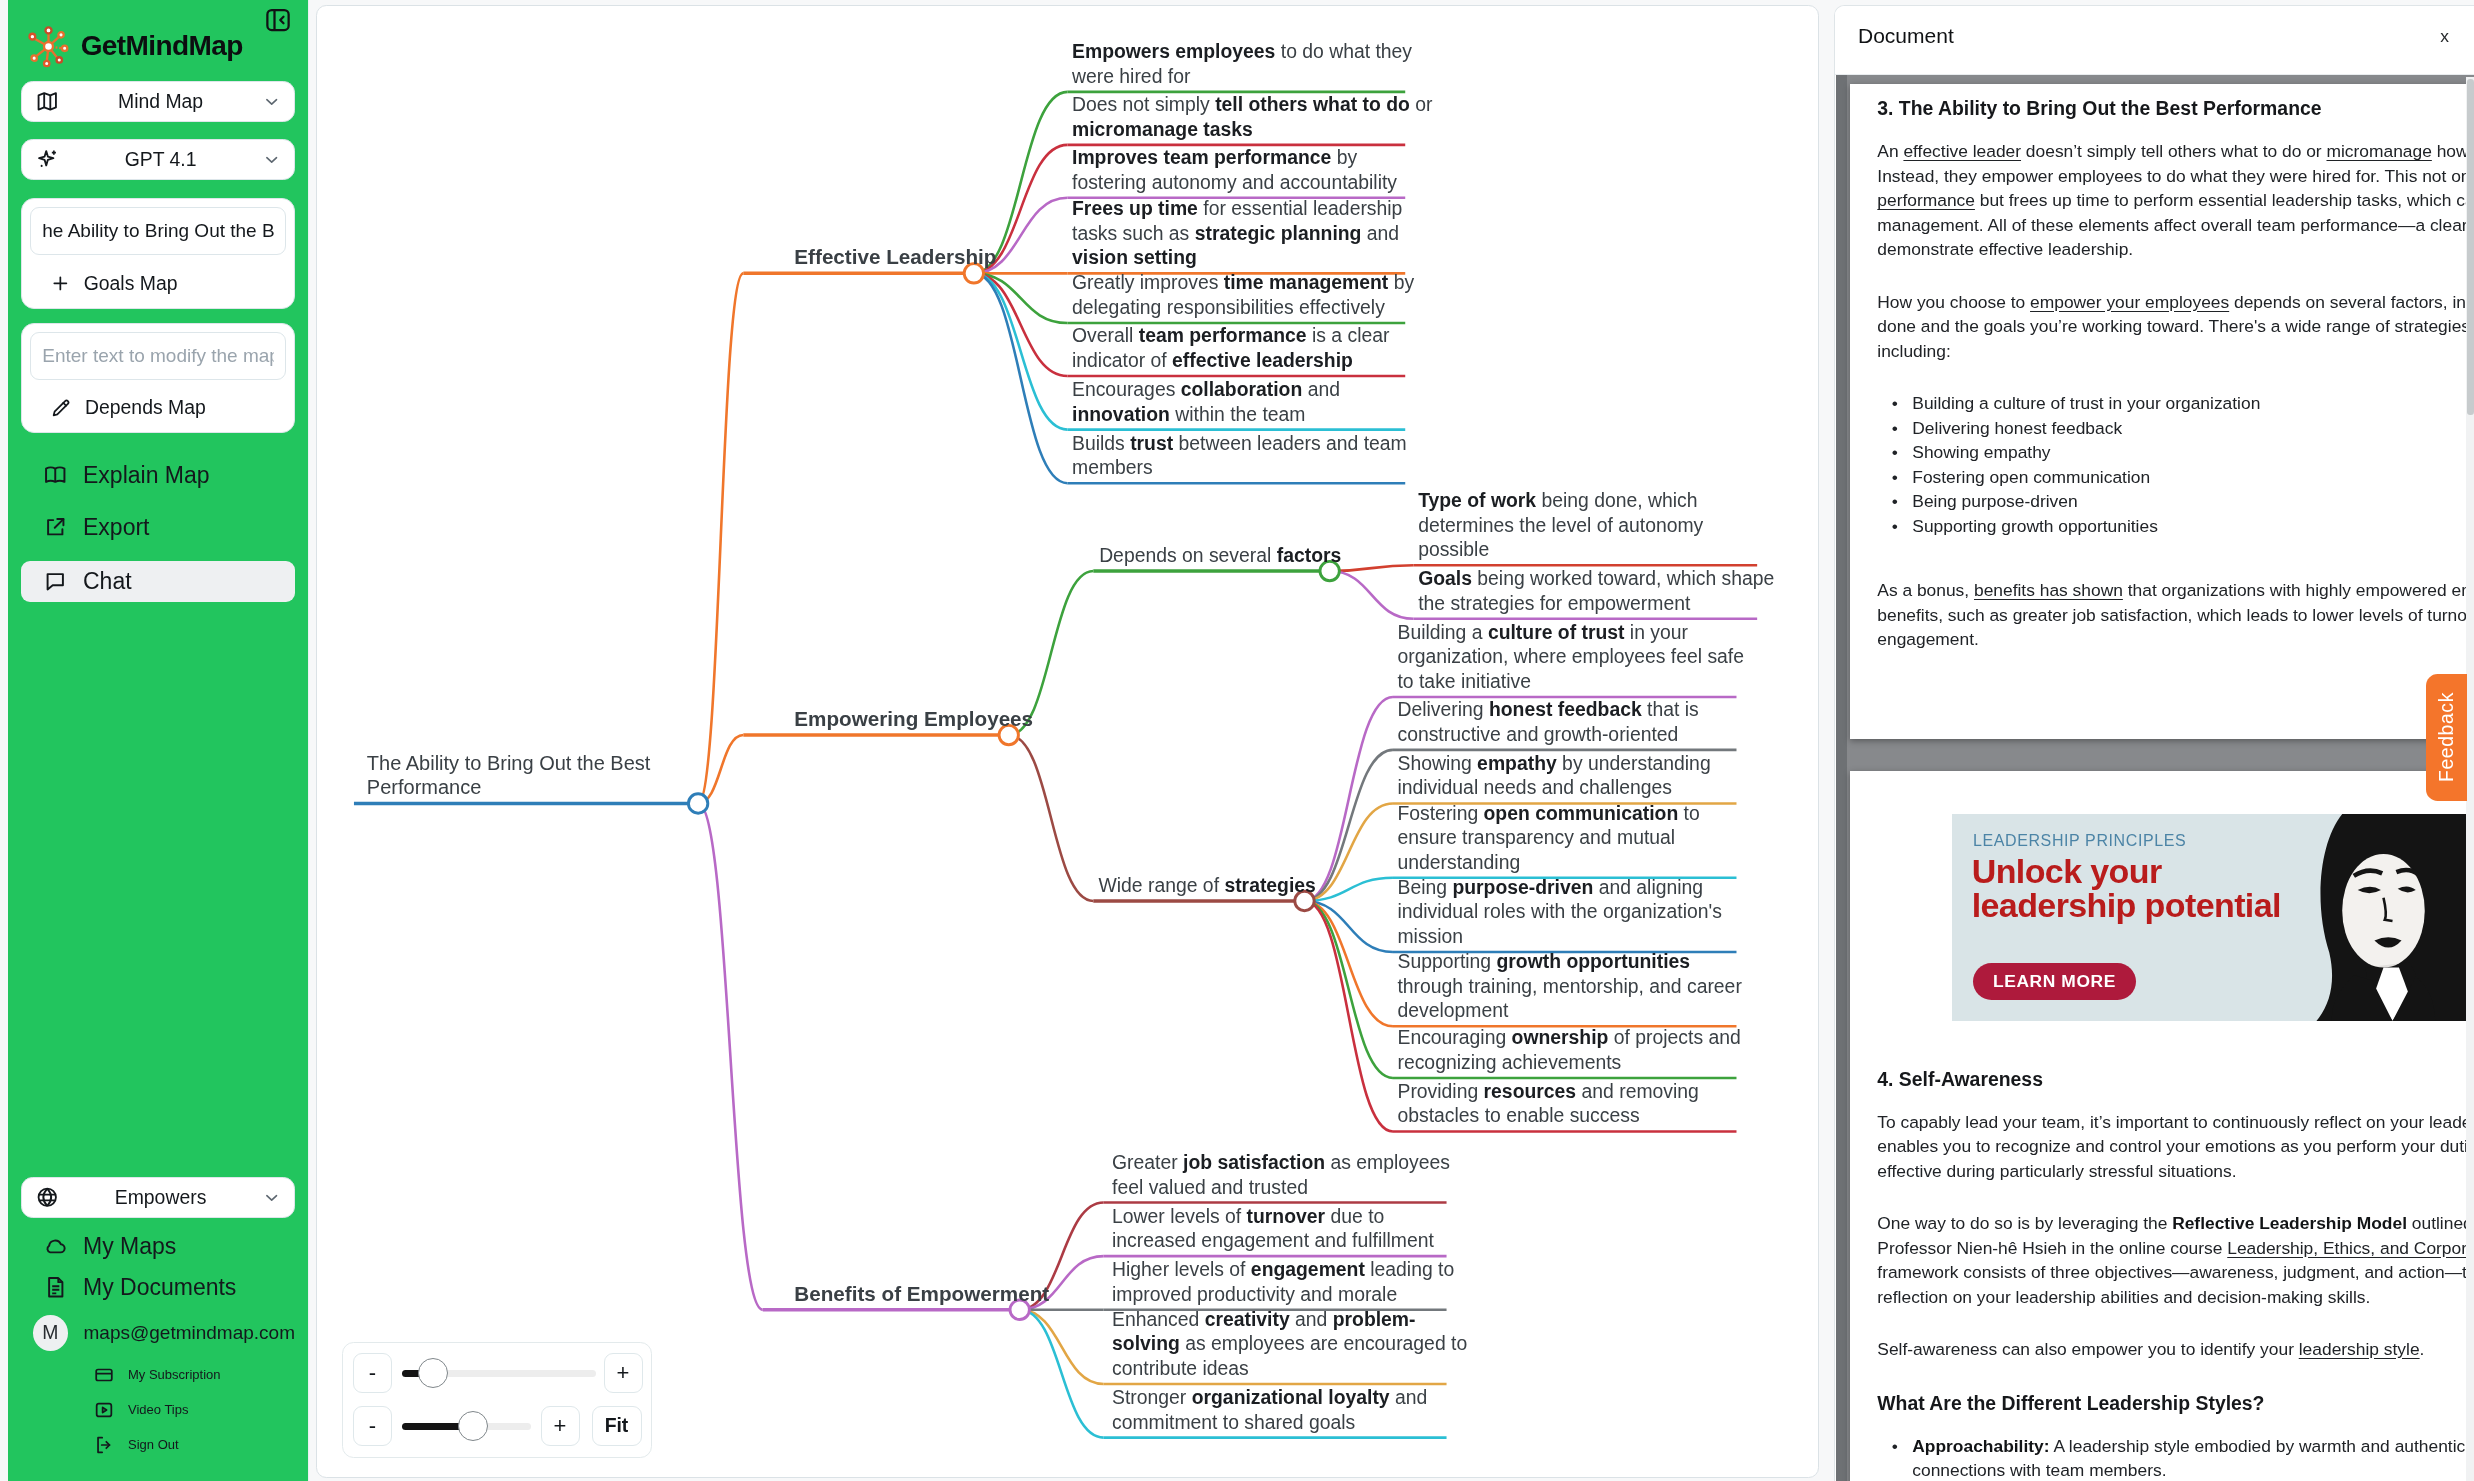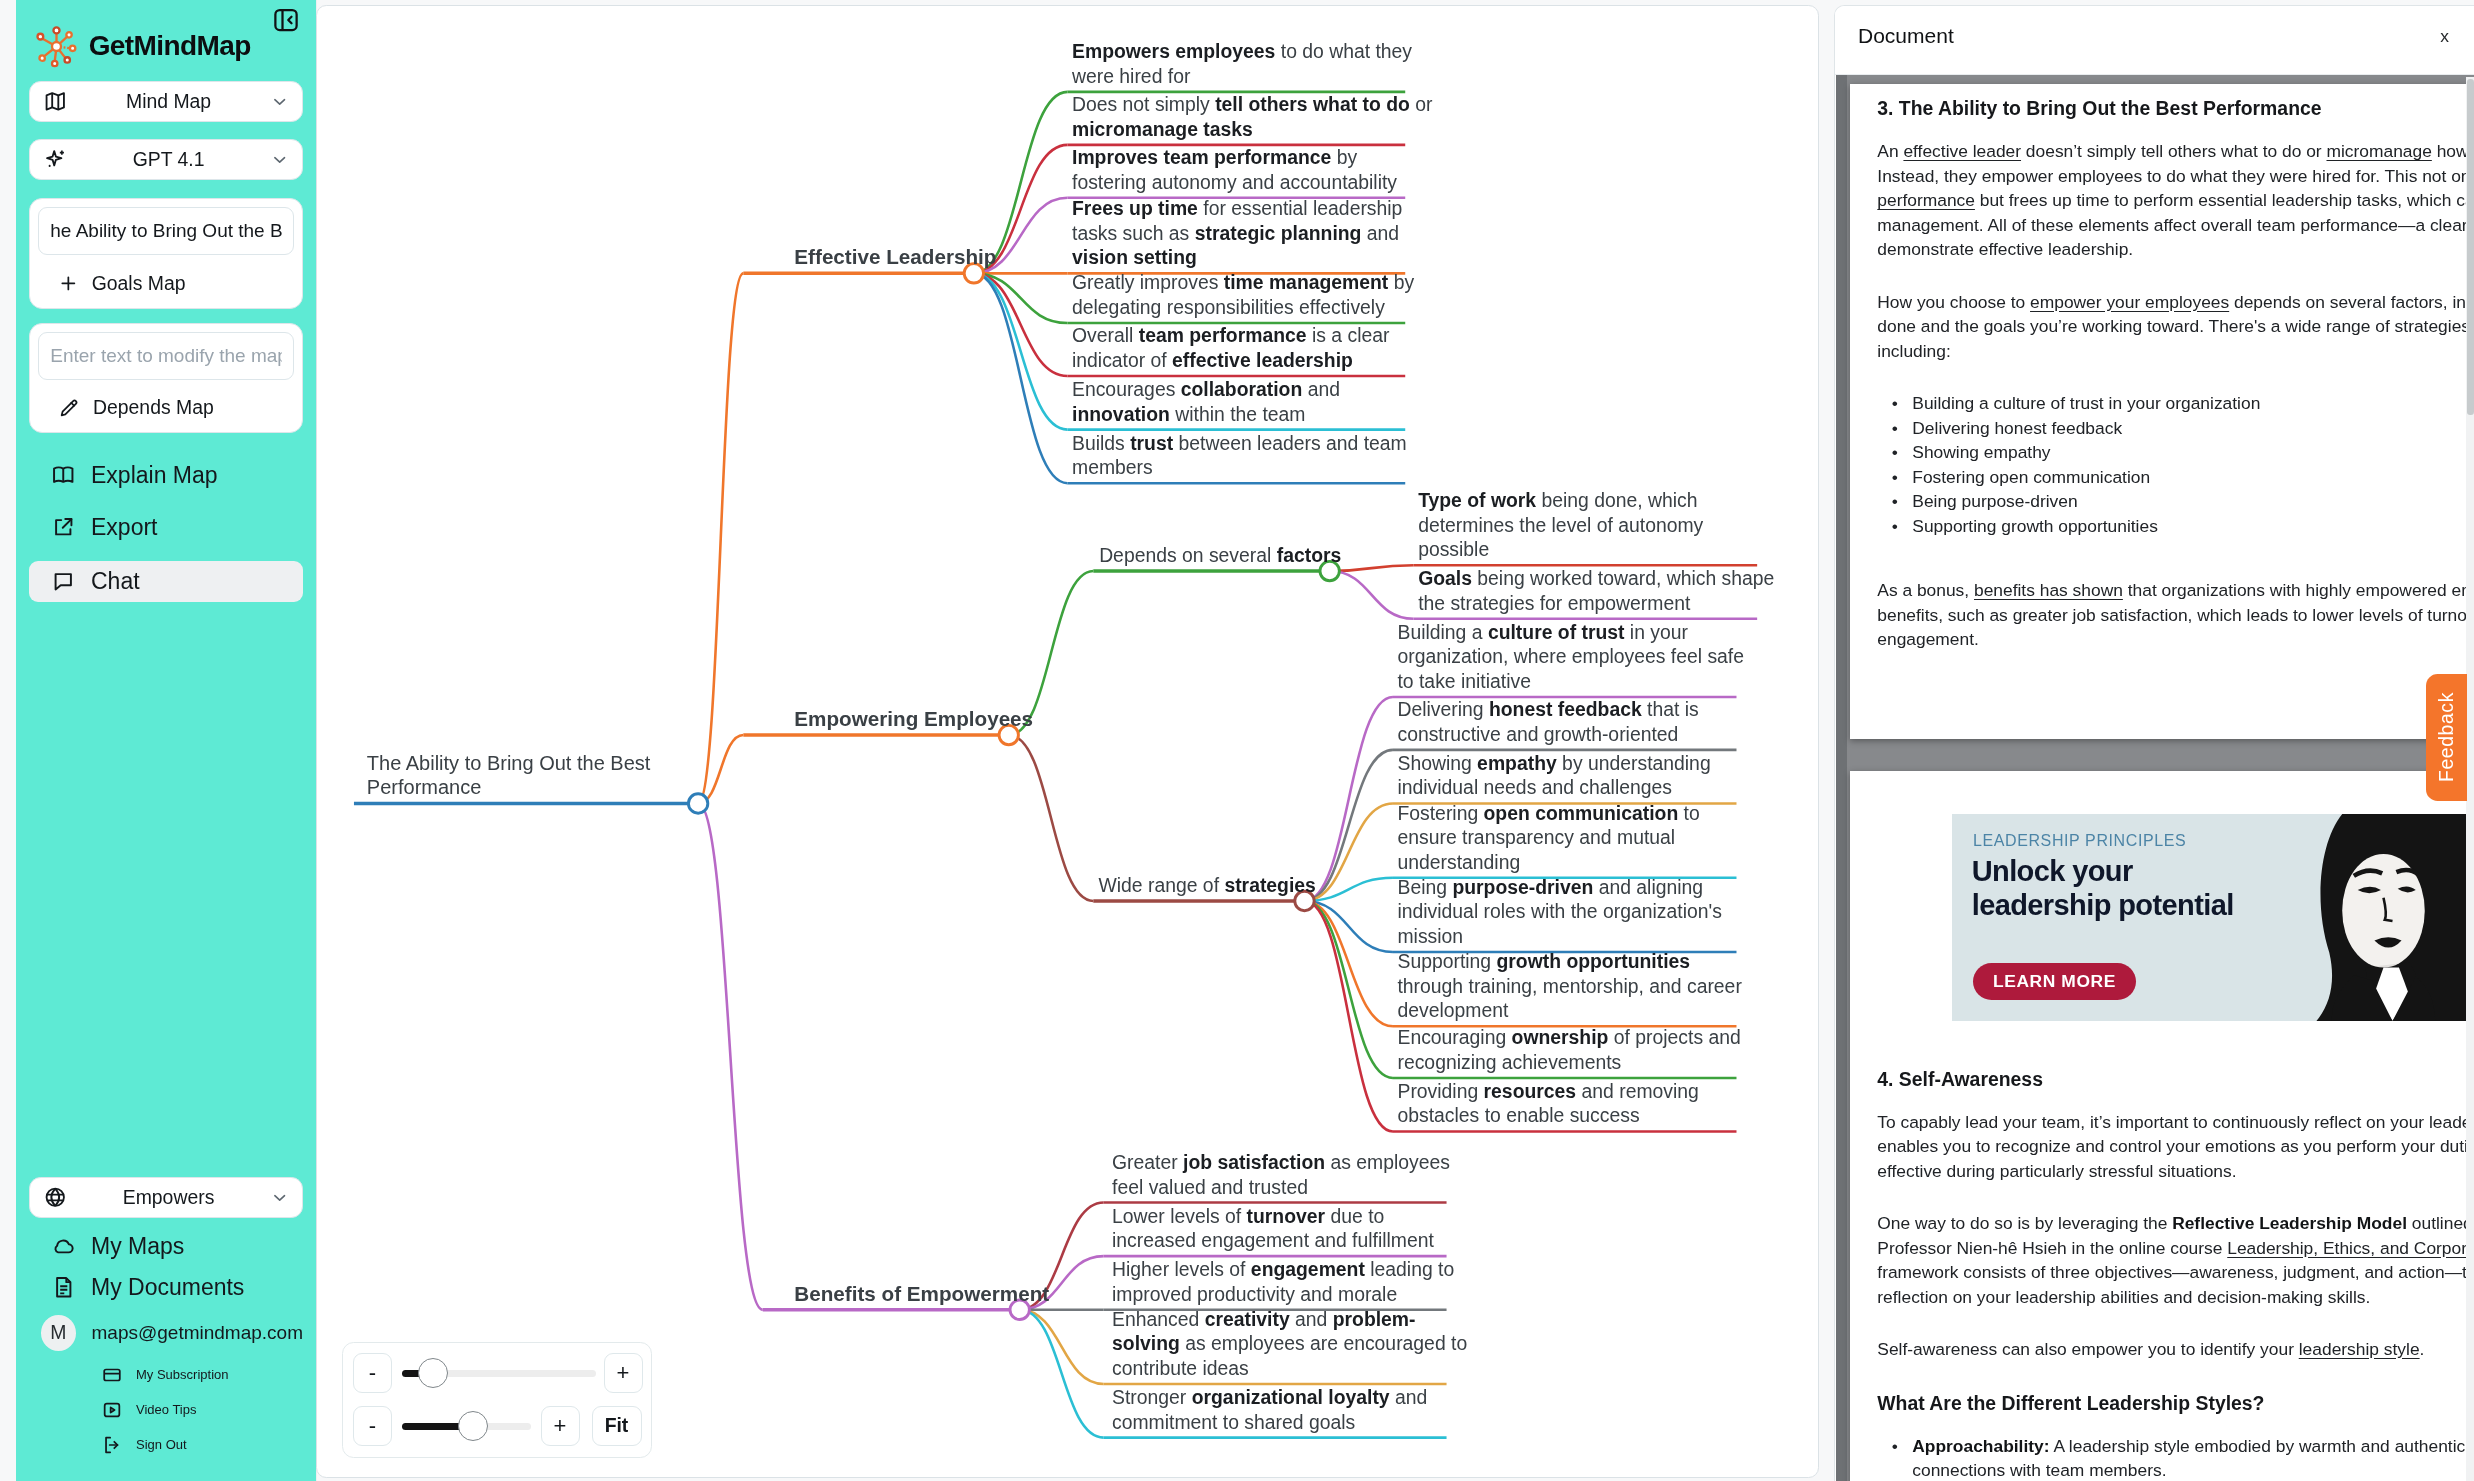--- a/index.html
+++ b/index.html
@@ -1,21 +1,21 @@
 <!DOCTYPE html>
 <html style="font-size:10.3px"><head>
 <meta charset="utf-8">
 <style>
   html,body{margin:0;padding:0}
   body{width:2475px;height:1481px;position:relative;overflow:hidden;background:#f7f8f9;
        font-family:"Liberation Sans",sans-serif;color:#222}
   svg.ic{display:block}
 
   
-  .sidebar{position:absolute;left:16px;top:0;width:300px;height:1481px;background:#5eead4;border-right:1.3px solid #eceff1}
+  .sidebar{position:absolute;left:8px;top:0;width:300px;height:1481px;background:#22c55e;border-right:1.3px solid #eceff1}
   .logo-row{position:absolute;left:19.4px;top:23px;width:265px;height:46px;display:flex;align-items:center}
   .logo-mark{width:43px;height:43px}
   .logo-text{font-size:28px;font-weight:bold;color:#0c0e10;margin-left:10.3px;letter-spacing:-0.6px}
   .collapse-btn{position:absolute;right:15.5px;top:5.2px;width:30px;height:30px;cursor:pointer}
   .side-box{position:absolute;left:13px;width:274px;height:41px;background:#fff;border:1.3px solid #dde6ea;
             border-radius:11.6px;display:flex;align-items:center;padding:0 13px;box-sizing:border-box}
   .side-box .bx-lbl{flex:1;text-align:center;font-size:19.4px;color:#14181c}
   .card{position:absolute;left:13px;width:274px;background:#fff;border:1.3px solid #dde6ea;border-radius:13px;box-sizing:border-box}
   .inner-input{position:absolute;left:7.7px;right:7.7px;top:7.7px;height:48px;border:1.3px solid #dde6ea;border-radius:9px;
                box-sizing:border-box;font-size:19px;color:#14181c;padding:0 11.6px;background:#fff;outline:none;
@@ -68,21 +68,21 @@
   .doc-p{margin:0 0 28px}
   .doc-ul{margin:0 0 40px}
   .doc-li{display:flex}
   .doc-li .dot{width:35px;text-align:center;font-size:17.4px;line-height:24.5px;color:#202327;flex:0 0 35px}
   .u{text-decoration:underline;text-underline-offset:3.2px;cursor:pointer}
   b{color:#121416}
 
   
   .ad{position:relative;margin:43px 0 0 75px;width:514px;height:207px;background:#d9e4e7;overflow:hidden;cursor:pointer}
   .ad-kicker{position:absolute;left:20.7px;top:18px;font-size:16px;font-weight:normal;color:#4c84a6;letter-spacing:0.6px}
-  .ad-headline{position:absolute;left:19.4px;top:40px;font-size:29px;font-weight:bold;color:#0f172a;line-height:34px;letter-spacing:-0.6px}
+  .ad-headline{position:absolute;left:19.4px;top:40px;font-size:34px;font-weight:bold;color:#b91c1c;line-height:34px;letter-spacing:-0.6px}
   .ad-cta{position:absolute;left:20.7px;top:149px;width:163px;height:37px;background:#ae1a3c;border-radius:19px;color:#fff;
           font-size:17.4px;font-weight:bold;letter-spacing:0.6px;display:flex;align-items:center;justify-content:center;cursor:pointer}
   .ad-img{position:absolute;right:-3.9px;top:0;height:207px;width:213px}
 
   .doc-scroll{position:absolute;right:0;top:71px;width:9px;bottom:0;background:#f1f2f3}
   .doc-scroll .thumb{position:absolute;left:1.3px;top:2.6px;width:6.5px;height:336px;border-radius:3.2px;background:#c7cbcd}
 
   
   .feedback{position:absolute;left:2426px;top:674px;width:41px;height:127px;background:#f4752b;
             border-radius:0 11.6px 11.6px 0;color:#fff;font-size:19.4px;display:flex;align-items:center;justify-content:center;

